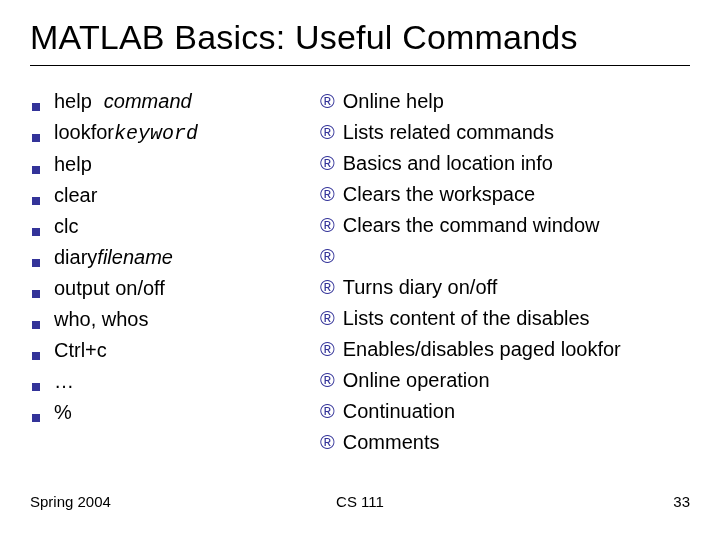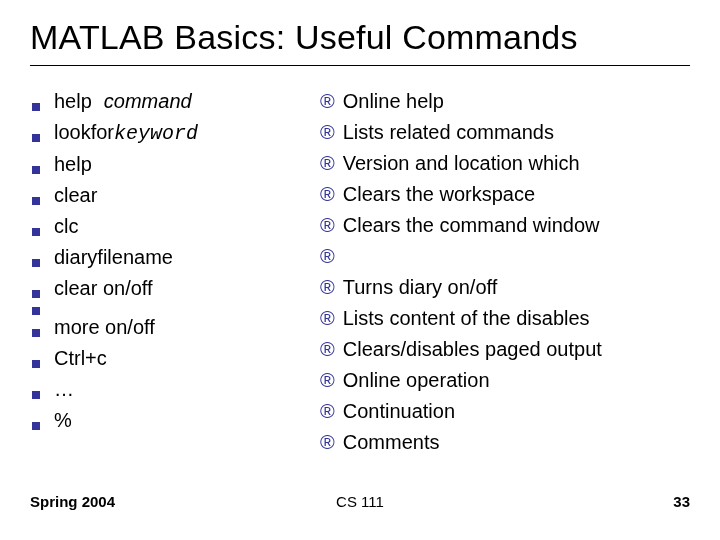--- a/index.html
+++ b/index.html
@@ -78,21 +78,20 @@
   }
   .footer .center {
     position: absolute;
     left: 0;
     right: 0;
     text-align: center;
   }
   .footer .left, .footer .right {
     position: relative;
     z-index: 1;
-    font-weight: bold;
   }
 </style>
 </head>
 <body>
 
 <div class="slide">
   <h1 class="title">MATLAB Basics: Useful Commands</h1>
   <hr class="hr">
 
   <div class="content">
@@ -115,32 +114,29 @@
           <span class="bullet"></span>
           <span class="cmd">clear</span>
         </div>
         <div class="row">
           <span class="bullet"></span>
           <span class="cmd">clc</span>
         </div>
         <div class="row">
           <span class="bullet"></span>
           <span class="cmd">diary </span>
-          <span class="arg" style="">filename</span>
-        </div>
-        <div class="row">
-          <span class="bullet"></span>
-          <span class="cmd">clear on/off</span>
-        </div>
-        <div class="row">
-          <span class="bullet"></span>
-        </div>
-        <div class="row">
-          <span class="bullet"></span>
-          <span class="cmd">more on/off</span>
+          <span class="arg" style="font-style: italic;">filename</span>
+        </div>
+        <div class="row">
+          <span class="bullet"></span>
+          <span class="cmd">output on/off</span>
+        </div>
+        <div class="row">
+          <span class="bullet"></span>
+          <span class="cmd">who, whos</span>
         </div>
         <div class="row">
           <span class="bullet"></span>
           <span class="cmd">Ctrl+c</span>
         </div>
         <div class="row">
           <span class="bullet"></span>
           <span class="cmd">…</span>
         </div>
         <div class="row">
@@ -152,21 +148,21 @@
         <div class="row">
           <span class="arrow">®</span>
           <span>Online help</span>
         </div>
         <div class="row">
           <span class="arrow">®</span>
           <span>Lists related commands</span>
         </div>
         <div class="row">
           <span class="arrow">®</span>
-          <span>Version and location which</span>
+          <span>Basics and location info</span>
         </div>
         <div class="row">
           <span class="arrow">®</span>
           <span>Clears the workspace</span>
         </div>
         <div class="row">
           <span class="arrow">®</span>
           <span>Clears the command window</span>
         </div>
         <div class="row">
@@ -175,21 +171,21 @@
         <div class="row">
           <span class="arrow">®</span>
           <span>Turns diary on/off</span>
         </div>
         <div class="row">
           <span class="arrow">®</span>
           <span>Lists content of the disables</span>
         </div>
         <div class="row">
           <span class="arrow">®</span>
-          <span>Clears/disables paged output</span>
+          <span>Enables/disables paged lookfor</span>
         </div>
         <div class="row">
           <span class="arrow">®</span>
           <span>Online operation</span>
         </div>
         <div class="row">
           <span class="arrow">®</span>
           <span>Continuation</span>
         </div>
         <div class="row">

